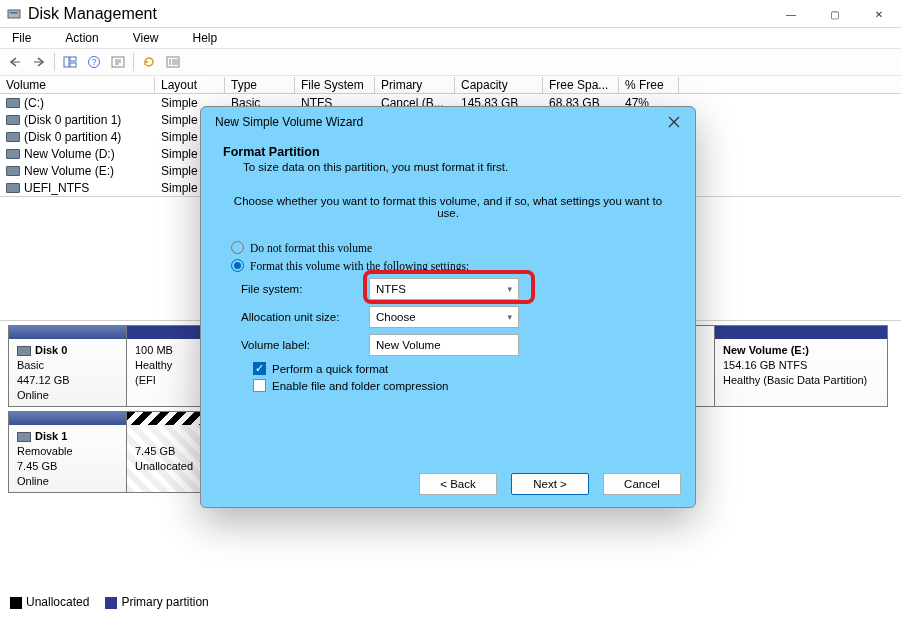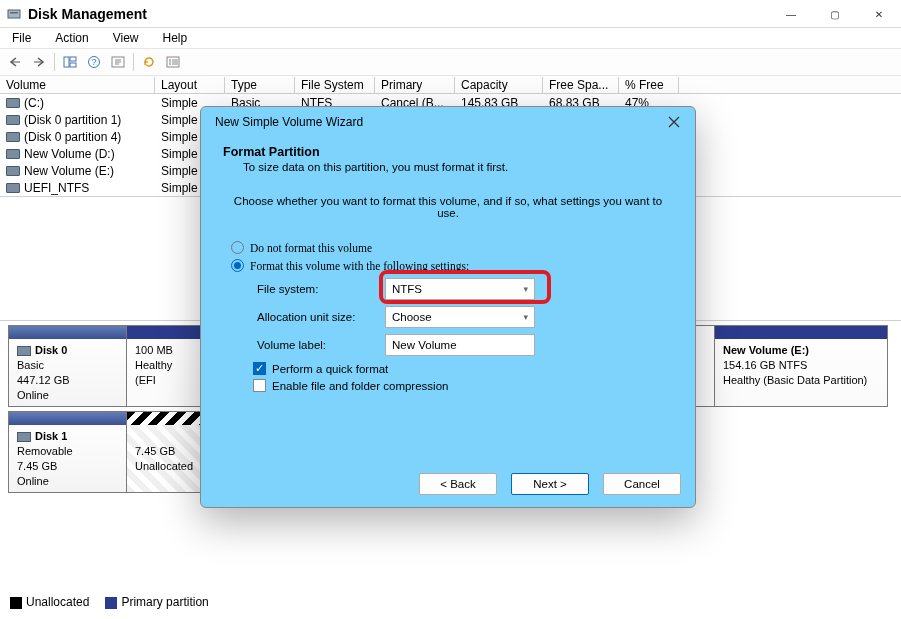--- a/index.html
+++ b/index.html
@@ -1,24 +1,24 @@
 <!DOCTYPE html>
 <html><head>
 <meta charset="utf-8">
 <style>
   * { box-sizing: border-box; }
   html, body { margin:0; padding:0; font-family: "Segoe UI", Tahoma, sans-serif; font-size:12px; color:#000; background:#fff; width:901px; height:619px; overflow:hidden; }
   
   .titlebar { height:28px; display:flex; align-items:center; padding:0 0 0 6px; border-bottom:1px solid #d9d9d9; }
   .titlebar .app-icon { width:16px; height:16px; margin-right:6px; display:flex; align-items:center; justify-content:center; }
-  .titlebar .title { flex:1; font-size:14px;font-weight:bold; }
+  .titlebar .title { flex:1; font-size:16px; }
   .win-controls { display:flex; height:100%; }
   .win-controls .wc { width:44px; height:28px; display:flex; align-items:center; justify-content:center; font-size:10px; color:#333; }
   
-  .menubar { height:20px; display:flex; align-items:center; padding:0 4px; gap:8px; }
+  .menubar { height:20px; display:flex; align-items:center; padding:0 4px; gap:18px; }
   .menubar .mi { padding:1px 8px; }
   
   .toolbar { height:28px; border-top:1px solid #e5e5e5; border-bottom:1px solid #e5e5e5; display:flex; align-items:center; padding:0 4px; gap:2px; background:#fdfdfd; }
   .toolbar .tb { width:22px; height:22px; display:flex; align-items:center; justify-content:center; border:1px solid transparent; }
   .toolbar .sep { width:1px; height:18px; background:#d0d0d0; margin:0 2px; }
   
   .listhdr { display:flex; height:18px; border-top:1px solid #fff; border-bottom:1px solid #d0d0d0; background:#fdfdfd; }
   .listhdr .col { border-right:1px solid #d0d0d0; padding:1px 6px; font-size:12px; white-space:nowrap; overflow:hidden; }
   .c-vol{width:155px;} .c-layout{width:70px;} .c-type{width:70px;} .c-fs{width:80px;} .c-status{width:80px;} .c-cap{width:88px;} .c-free{width:76px;} .c-pct{width:60px;}
   
@@ -48,21 +48,21 @@
   .modal .m-title { height:30px; display:flex; align-items:center; padding:0 6px 0 14px; font-size:12px; }
   .modal .m-title .close { margin-left:auto; width:30px; height:24px; display:flex; align-items:center; justify-content:center; font-size:14px; }
   .modal .m-head { padding:8px 22px 4px; }
   .modal .m-head .h1 { font-weight:600; font-size:12.5px; margin-bottom:2px; }
   .modal .m-head .h2 { font-size:11.5px; padding-left:20px; }
   .modal .m-body { padding:18px 30px 0; font-size:11.5px; flex:1; }
   .radio-row { display:flex; align-items:center; margin:5px 0;font-family:Liberation Serif, serif; }
   .radio-outer { width:13px; height:13px; border:1px solid #777; border-radius:50%; margin-right:6px; display:flex; align-items:center; justify-content:center; }
   .radio-outer.sel { border-color:#0067c0; }
   .radio-outer.sel .dot { width:7px; height:7px; background:#0067c0; border-radius:50%; }
-  .field-row { display:flex; align-items:center; margin:6px 0 6px 26px; }
+  .field-row { display:flex; align-items:center; margin:6px 0 6px 10px; }
   .field-row .flabel { width:128px; }
   .field-row .sel, .field-row .inp { width:150px; height:22px; border:1px solid #adadad; background:#fff; padding:0 6px; display:flex; align-items:center; font-size:11.5px; position:relative; }
   .field-row .sel .caret { margin-left:auto; font-size:9px; color:#666; }
   .highlight-red { position:absolute; border:4px solid #e01b24; border-radius:8px; pointer-events:none; }
   .check-row { display:flex; align-items:center; margin:4px 0 4px 22px; }
   .cbox { width:13px; height:13px; border:1px solid #888; margin-right:6px; display:flex; align-items:center; justify-content:center; background:#fff; }
   .cbox.checked { background:#0067c0; border-color:#0067c0; color:#fff; font-size:11px; line-height:1; }
   .modal .m-foot { height:46px; display:flex; align-items:center; justify-content:flex-end; gap:14px; padding:0 14px; }
   .modal .btn { min-width:78px; height:22px; border:1px solid #adadad; background:#fdfdfd; font-size:11.5px; display:flex; align-items:center; justify-content:center; border-radius:2px; }
   .modal .btn.primary { border-color:#0067c0; color:#000; }

